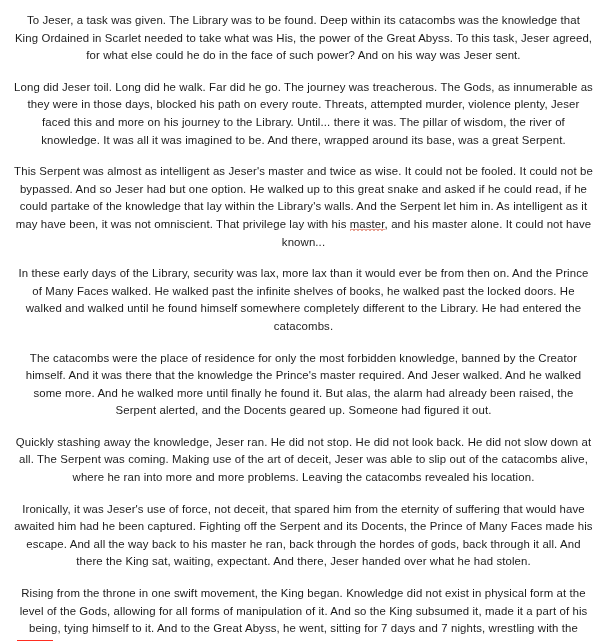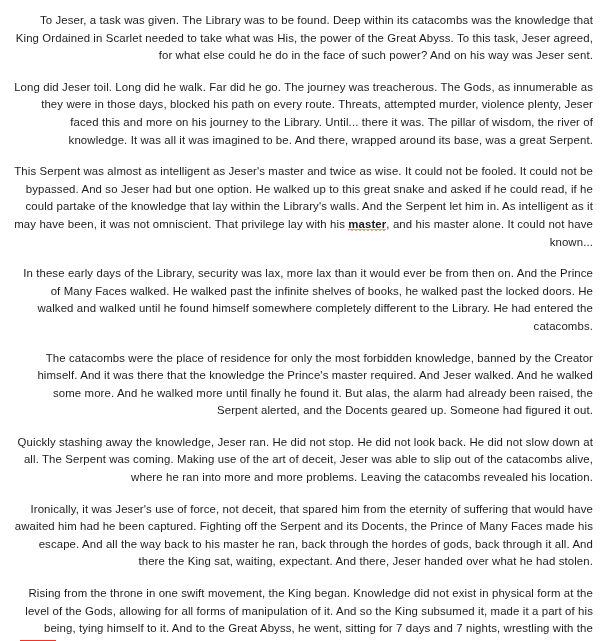--- a/index.html
+++ b/index.html
@@ -16,34 +16,33 @@
   #doc {
     padding: 12px 14px 0 14px;
     box-sizing: border-box;
     width: 607px;
   }
   p.para {
     margin: 0 0 14px 0;
     font-size: 11.4px;
     line-height: 17.6px;
     color: #1b1b1b;
-    text-align: right;
+    text-align: center;
     letter-spacing: 0.01em;
   }
   .spell-error {
     border-bottom: 1px dotted #cc2200;
     
     background-image: linear-gradient(45deg, transparent 65%, #cc2200 80%, transparent 90%),
                       linear-gradient(-45deg, transparent 65%, #cc2200 80%, transparent 90%);
     background-size: 4px 3px;
     background-repeat: repeat-x;
     background-position: 0 100%;
     padding-bottom: 2px;
     border-bottom: none;
-    font-weight: bold;
   }
   .highlight {
     background: #ff2d20;
     color: #ffffff;
     padding: 0 2px;
   }
 </style>
 </head>
 <body>
 

